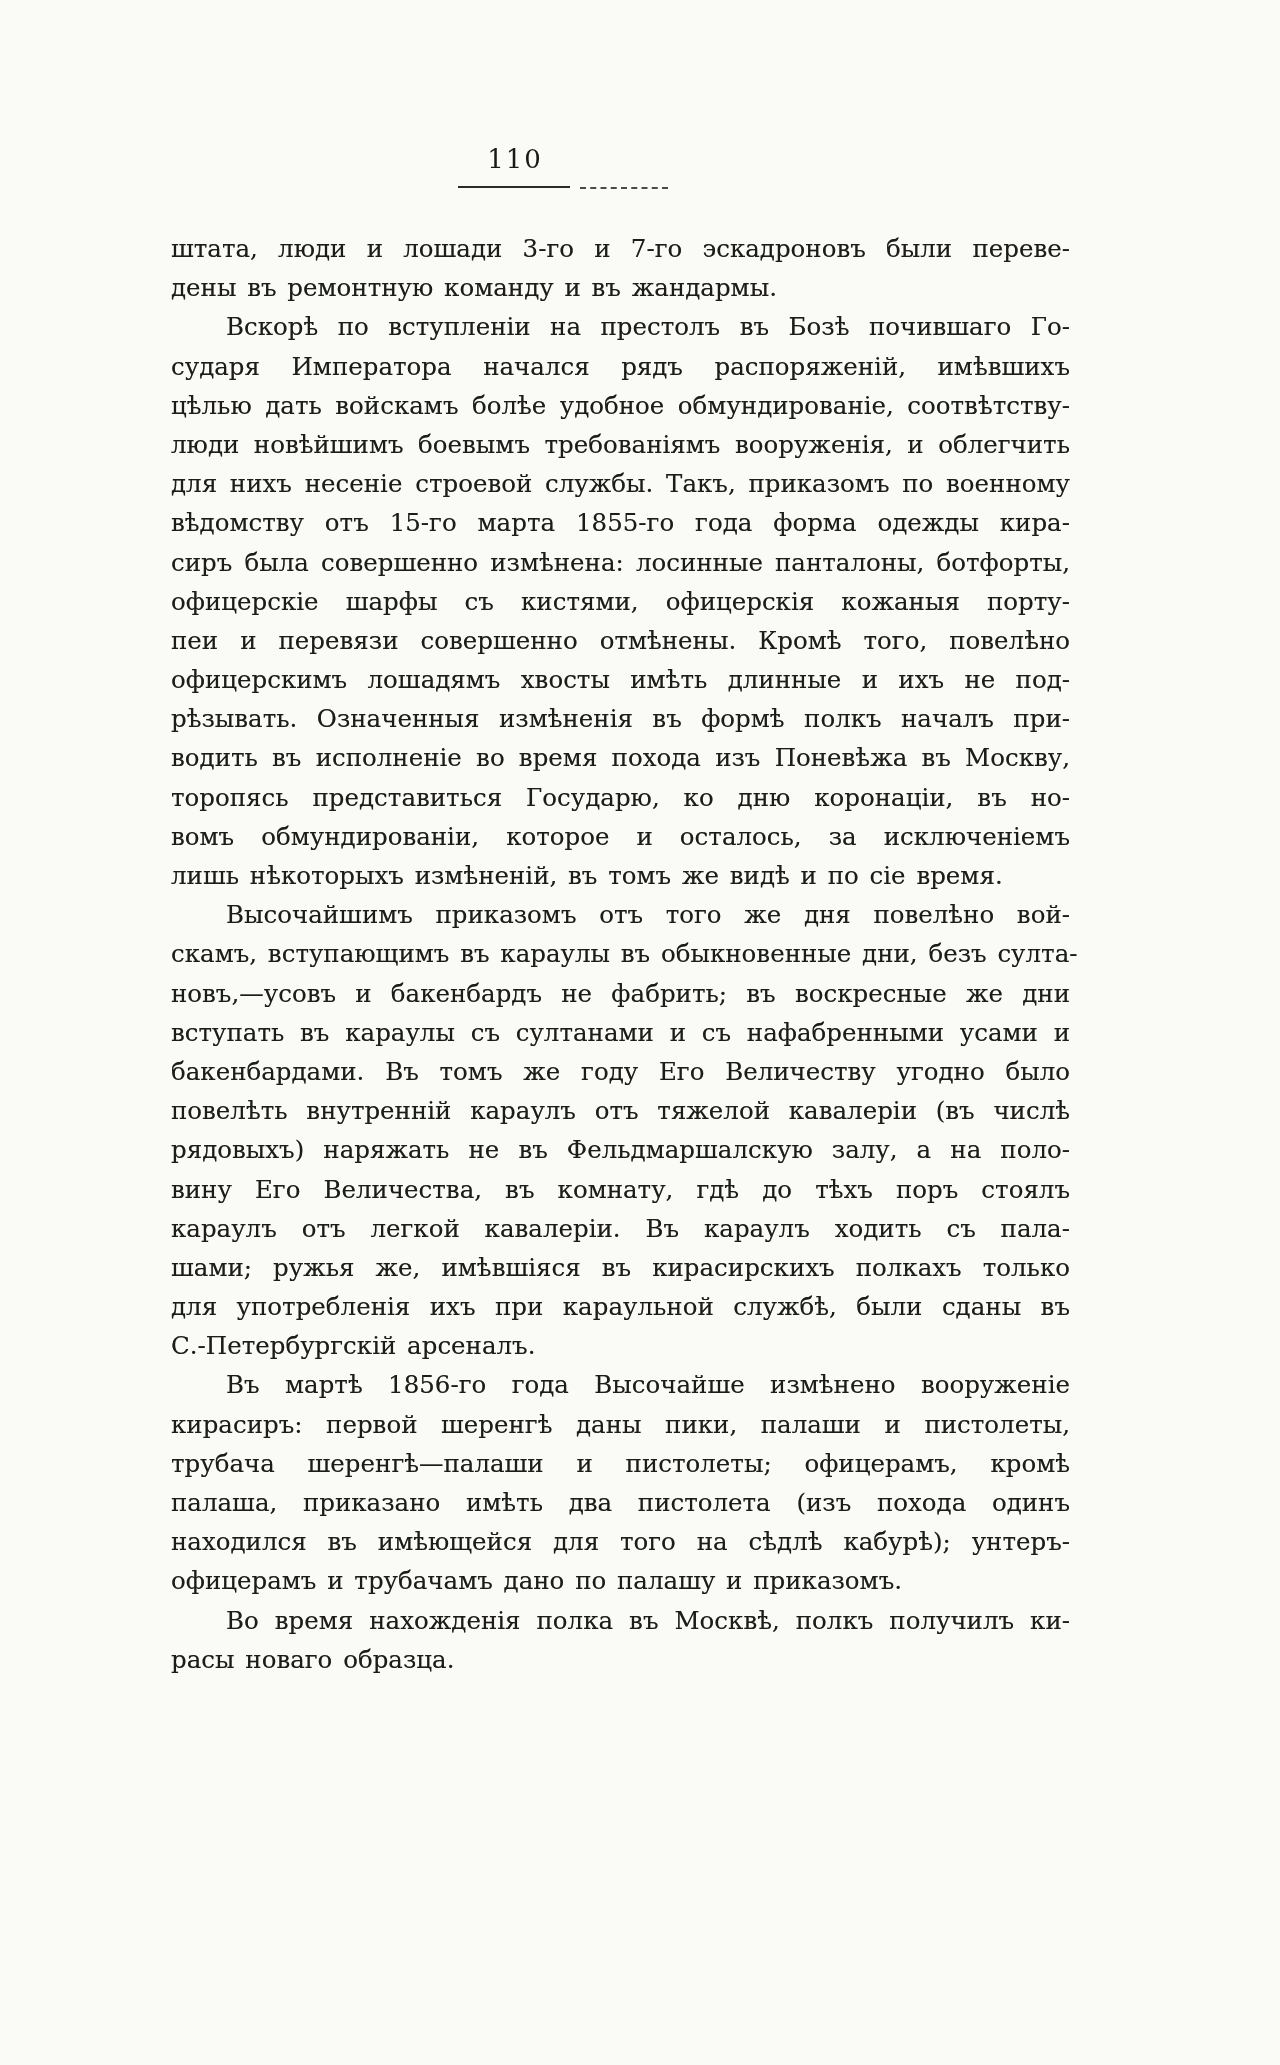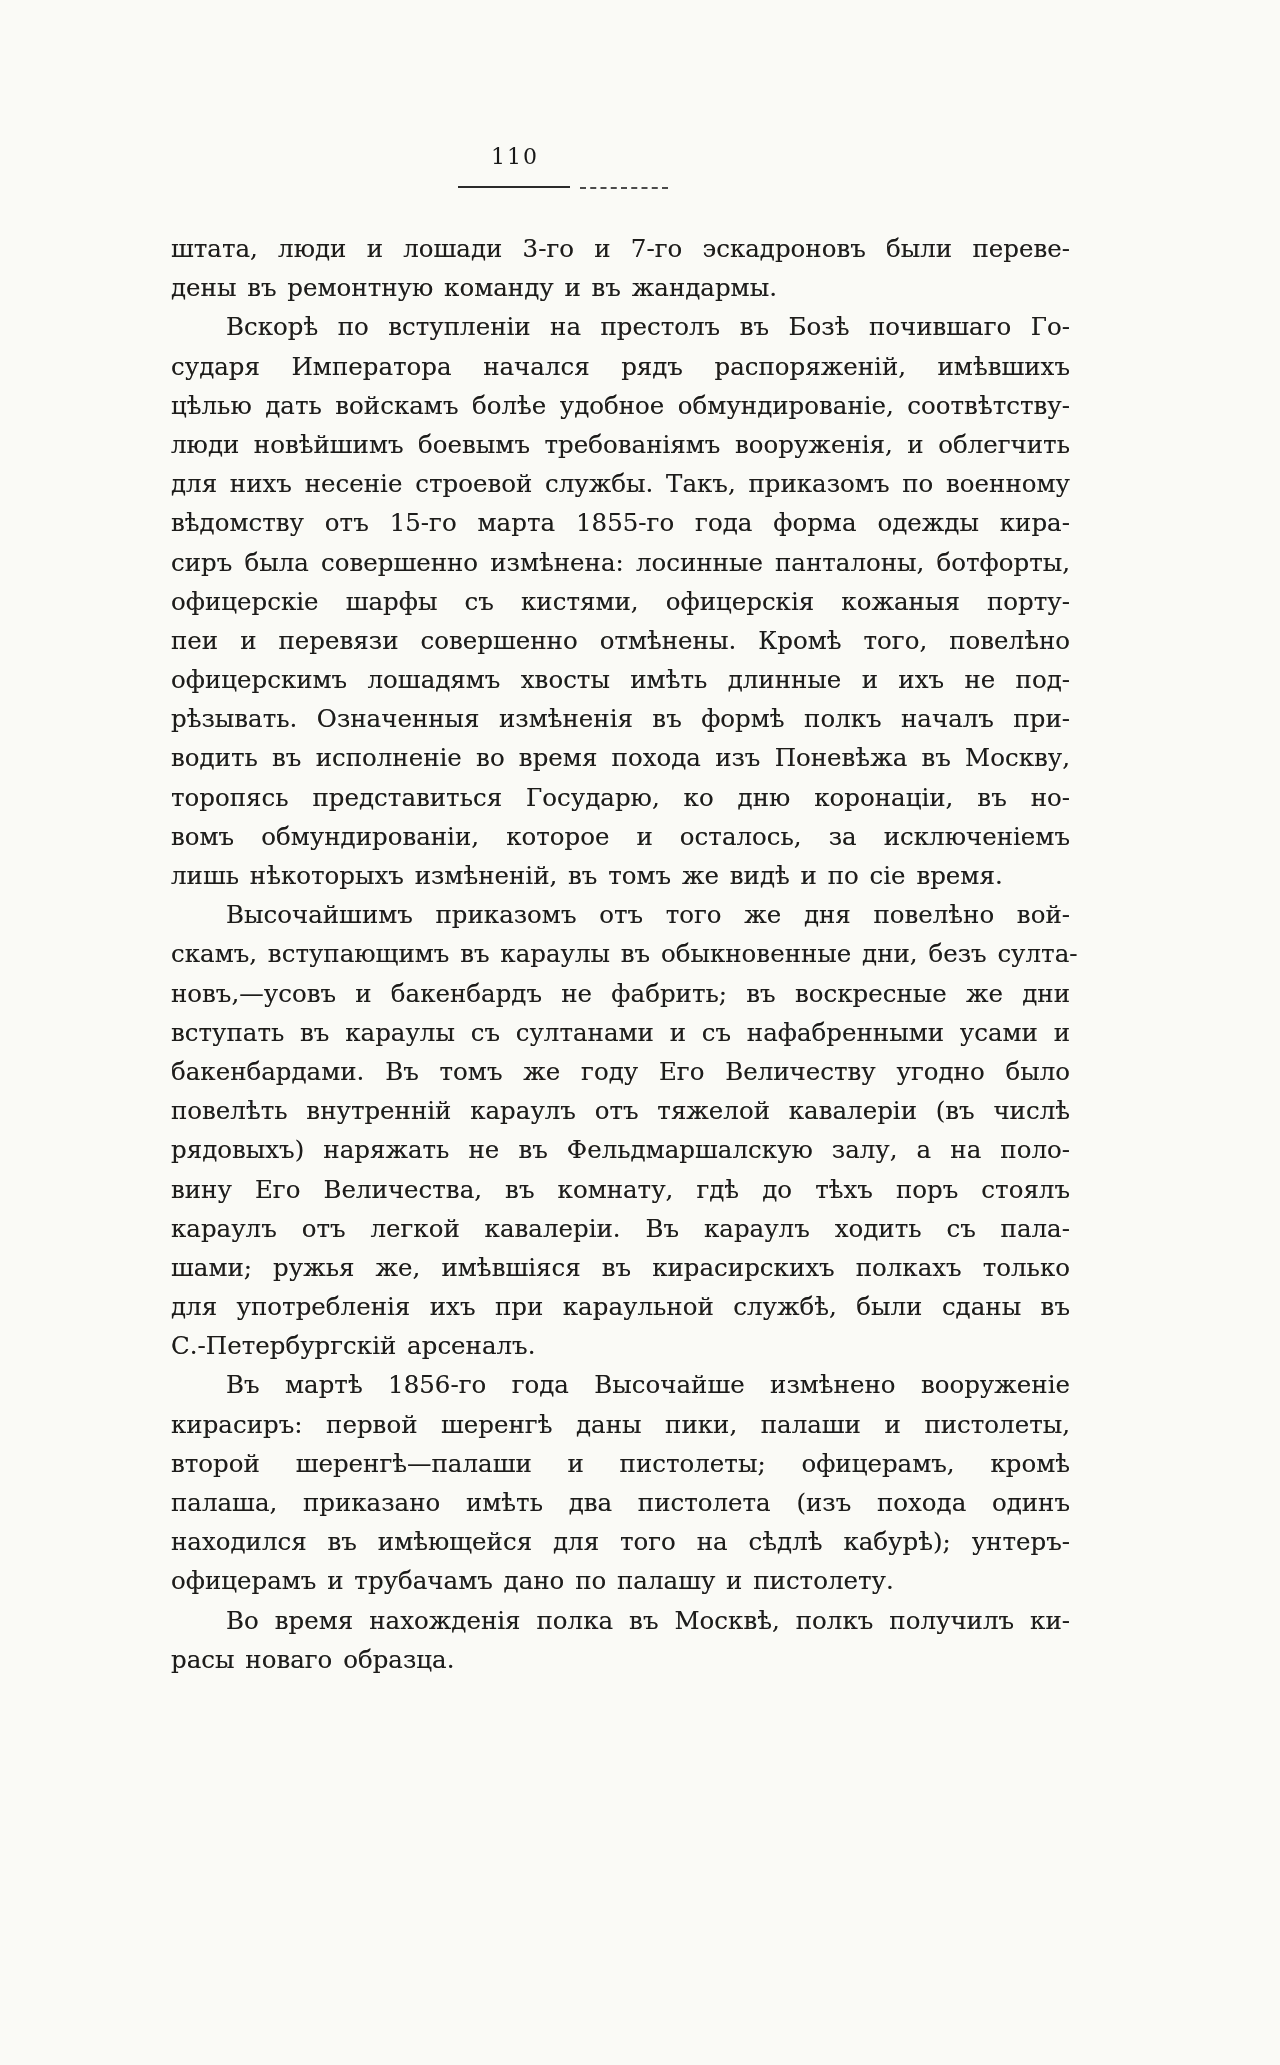--- a/index.html
+++ b/index.html
@@ -10,21 +10,21 @@
     font-family:"DejaVu Serif","Liberation Serif",serif;
     position:relative;
     overflow:hidden;
   }
   .page{
     position:absolute;inset:0;
   }
   .pagenum{
     position:absolute;top:144px;left:415px;width:200px;
     text-align:center;
-    font-size:22px;letter-spacing:2px;
+    font-size:26px;letter-spacing:2px;
     color:#191919;
   }
   .pagenum-rule{
     position:absolute;top:186px;left:458px;height:4px;width:220px;
   }
   .rule-solid{
     position:absolute;left:0;top:0;width:112px;
     border-top:2px solid #2a2a2a;
   }
   .rule-dash{
@@ -86,20 +86,20 @@
       <div class="line">бакенбардами. Въ томъ же году Его Величеству угодно было</div>
       <div class="line">повелѣть внутренній караулъ отъ тяжелой кавалеріи (въ числѣ</div>
       <div class="line">рядовыхъ) наряжать не въ Фельдмаршалскую залу, а на поло-</div>
       <div class="line">вину Его Величества, въ комнату, гдѣ до тѣхъ поръ стоялъ</div>
       <div class="line">караулъ отъ легкой кавалеріи. Въ караулъ ходить съ пала-</div>
       <div class="line">шами; ружья же, имѣвшіяся въ кирасирскихъ полкахъ только</div>
       <div class="line">для употребленія ихъ при караульной службѣ, были сданы въ</div>
       <div class="line last">С.-Петербургскій арсеналъ.</div>
       <div class="line indent">Въ мартѣ 1856-го года Высочайше измѣнено вооруженіе</div>
       <div class="line">кирасиръ: первой шеренгѣ даны пики, палаши и пистолеты,</div>
-      <div class="line">второй шеренгѣ—палаши и пистолеты; офицерамъ, кромѣ</div>
+      <div class="line">трубача шеренгѣ—палаши и пистолеты; офицерамъ, кромѣ</div>
       <div class="line">палаша, приказано имѣть два пистолета (изъ похода одинъ</div>
       <div class="line">находился въ имѣющейся для того на сѣдлѣ кабурѣ); унтеръ-</div>
-      <div class="line last">офицерамъ и трубачамъ дано по палашу и пистолету.</div>
+      <div class="line last">офицерамъ и трубачамъ дано по палашу и приказомъ.</div>
       <div class="line indent">Во время нахожденія полка въ Москвѣ, полкъ получилъ ки-</div>
       <div class="line last">расы новаго образца.</div>
     </section>
 </main>
 
 </body></html>

